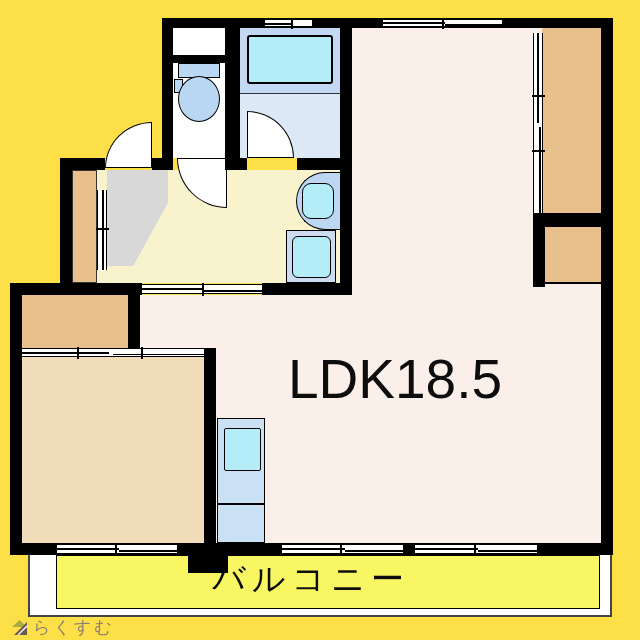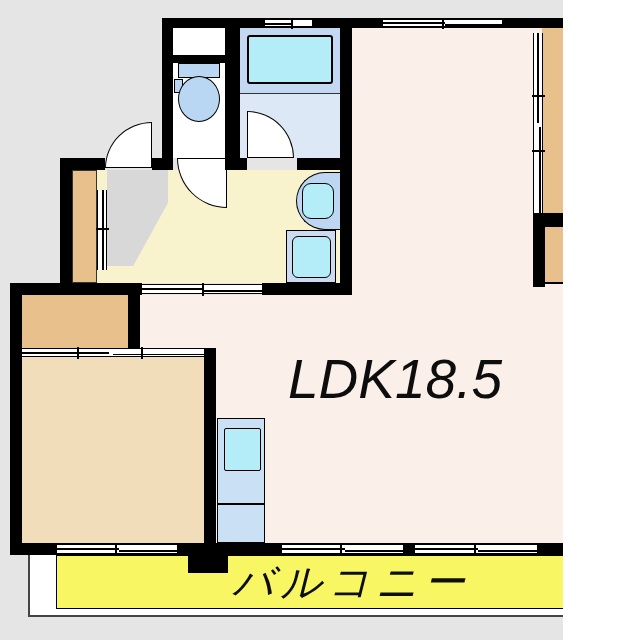--- a/index.html
+++ b/index.html
@@ -1,17 +1,17 @@
 <!DOCTYPE html>
 <html style="--wall: #000000; --ldk_floor: #faefe9; --washroom_floor: #f8f3cd; --genkan: #d8d8d8; --room_floor: #f2ddbb; --closet: #e7c08c; --balcony: #f8f763; --fixture_blue: #b9d7f2; --counter_blue: #bdd6f2; --tub_cyan: #b4edf8; --bath_upper: #c3d8f2; --bath_lower: #dde8f6; --kitchen_blue: #c9e0f5; --wm_blue: #cddbf2; --logo_text: #8b7d72; --logo_green: #a9ad3c; --logo_brown: #6d5c50;"><head>
 <meta charset="utf-8">
 <style>
   html,body{margin:0;padding:0;background:#fff;}
-  #plan{position:relative;width:563px;height:640px;background:#e5e5e5;overflow:hidden;
-        font-family:"Liberation Sans","DejaVu Sans",sans-serif;font-style:italic;}
+  #plan{position:relative;width:640px;height:640px;background:#fde047;overflow:hidden;
+        font-family:"Liberation Sans","DejaVu Sans",sans-serif;}
   .abs{position:absolute;}
   .wall{background:var(--wall);}
   .ldk{background:var(--ldk_floor);}
   .wash{background:var(--washroom_floor);}
   .tatami{background:var(--room_floor);}
   .closet{background:var(--closet);}
   .genkan{background:var(--genkan);}
   .balcony{background:var(--balcony);}
   .fixture{background:var(--fixture_blue);border:1.5px solid #000;box-sizing:border-box;}
   .cyan{background:var(--tub_cyan);border:1.5px solid #000;box-sizing:border-box;}
@@ -121,16 +121,24 @@
       <i style="left:52%;right:0;top:5px;height:1.5px;"></i>
       <i style="left:58px;top:-2px;width:1.5px;height:13px;"></i>
   </div>
   <div class="abs winh" style="left:415px;top:544px;width:122px;height:10px;">
     <i style="left:0;right:48%;top:3px;height:1.5px;"></i>
       <i style="left:52%;right:0;top:5px;height:1.5px;"></i>
       <i style="left:59px;top:-2px;width:1.5px;height:13px;"></i>
   </div>
 
   <div class="abs label" style="left:288px;top:352px;font-size:55px;">LDK18.5</div>
-  <div class="abs label" style="left:232px;top:562px;font-size:41px;letter-spacing:6px;">バルコニー</div>
+  <div class="abs label" style="left:212px;top:562px;font-size:33px;letter-spacing:6px;">バルコニー</div>
 
+  <div class="abs" style="left:11px;top:616px;display:flex;align-items:center;gap:5px;">
+    <svg width="17" height="17" viewBox="0 0 17 17">
+      <polygon points="1,8 8.5,1 16,8" fill="var(--logo_green)"></polygon>
+      <polygon points="3,16 16,3 16,16" fill="var(--logo_brown)"></polygon>
+      <line x1="7" y1="16" x2="16" y2="7" stroke="#fff" stroke-width="1.2"></line>
+    </svg>
+    <span class="logo-text">らくすむ</span>
+  </div>
 
 </div>
 
 </body></html>

